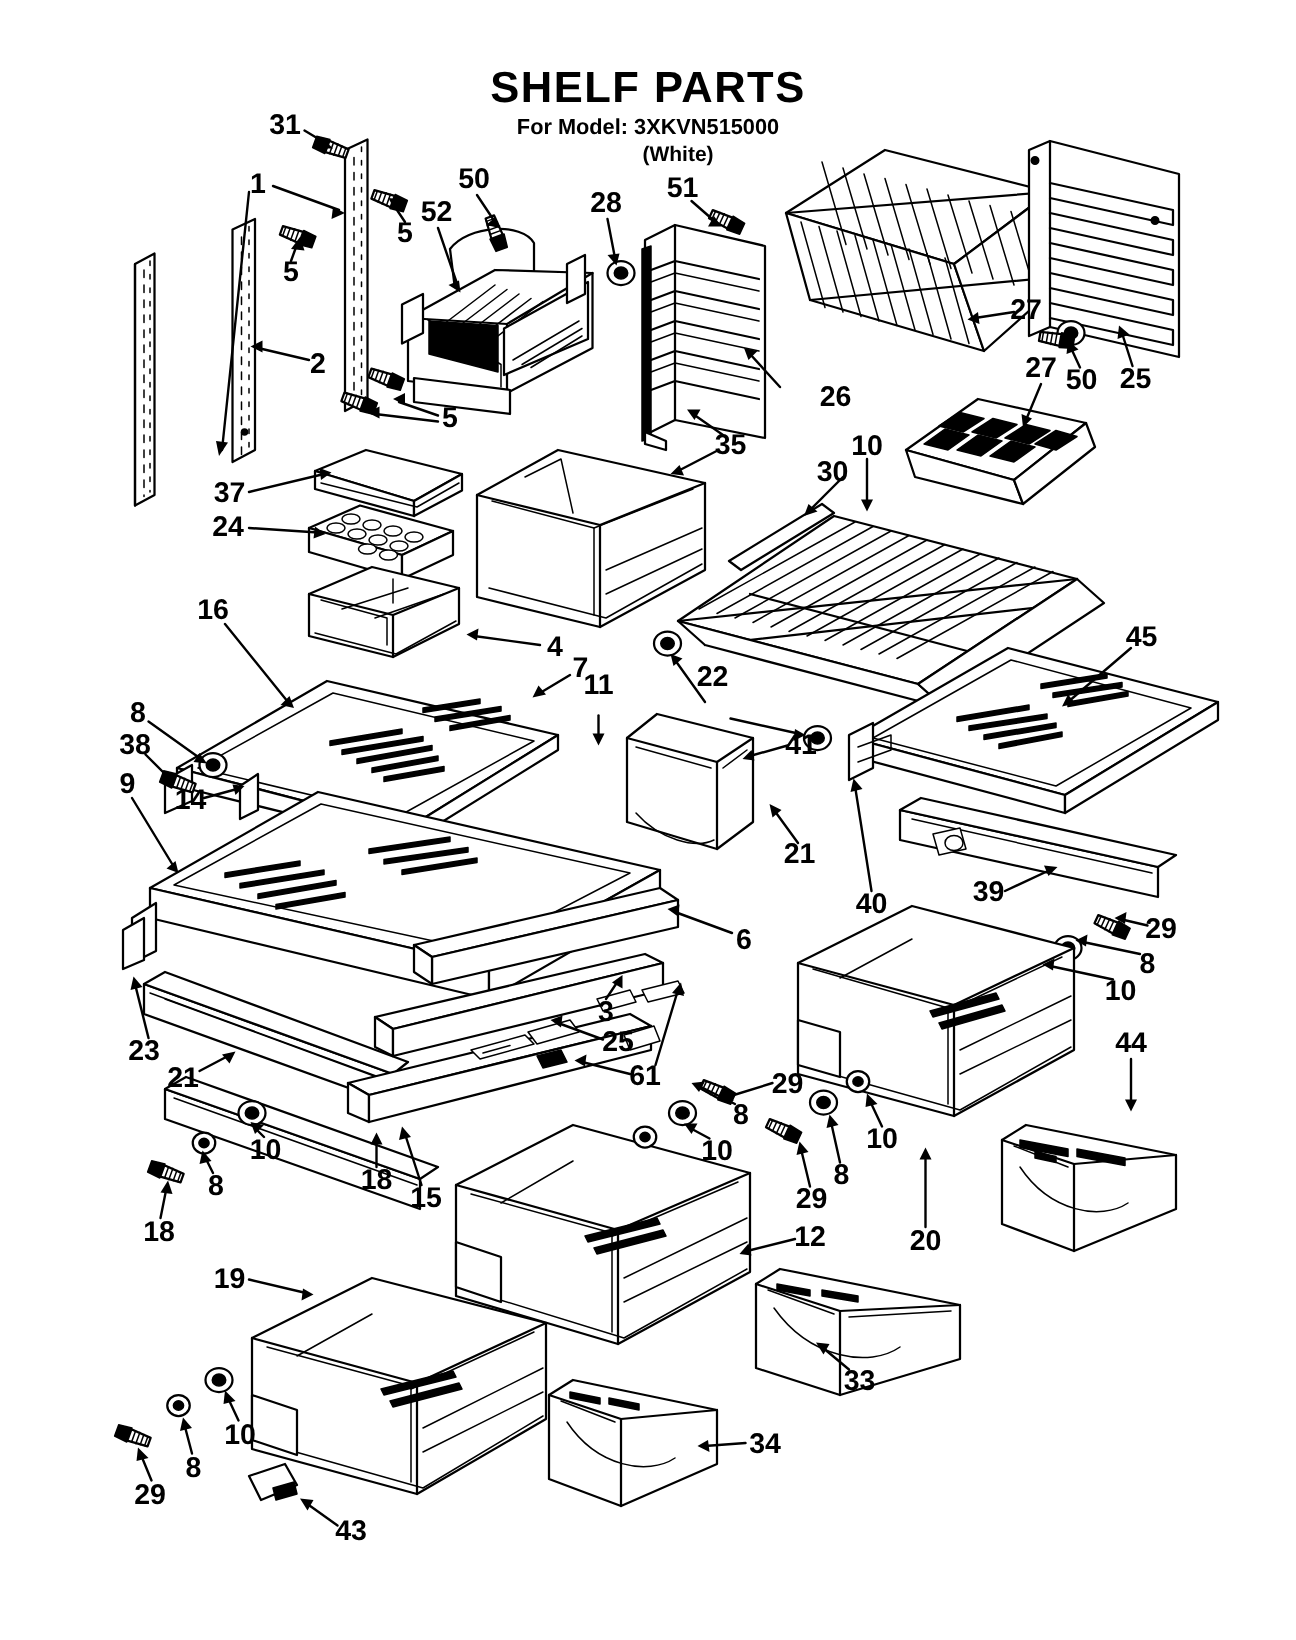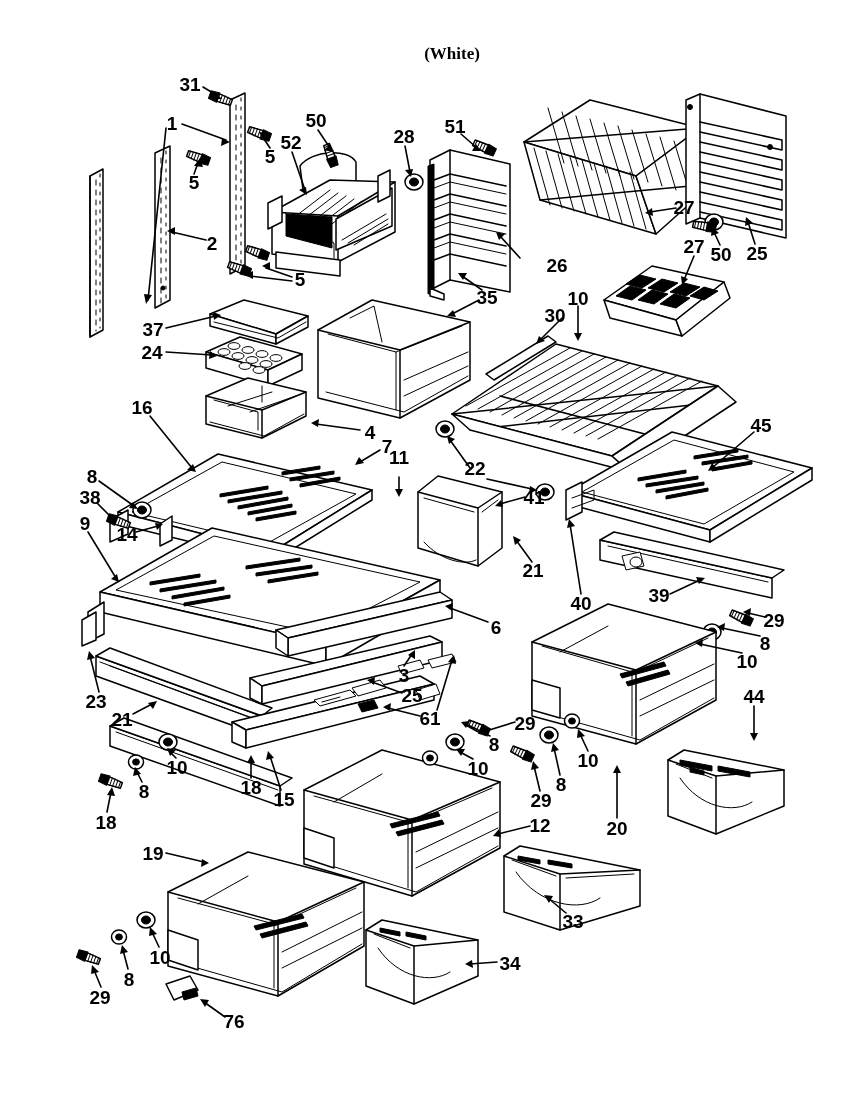--- a/index.html
+++ b/index.html
@@ -13,22 +13,22 @@
   #title-block{position:absolute;left:0;top:44px;width:864px;text-align:center;}
   #doc-title{
     font-size:29px;font-weight:bold;letter-spacing:1px;
     font-family:"Liberation Sans", sans-serif;line-height:1.05;
   }
   #doc-model{
     font-size:14.5px;font-weight:bold;margin-top:3px;line-height:1.15;
     font-family:"Liberation Sans", sans-serif;
   }
   #doc-finish{
-    font-size:17px;font-weight:bold;line-height:1.15;
-    font-family:Liberation Serif, serif;
+    font-size:14px;font-weight:bold;line-height:1.15;
+    font-family:Liberation Sans, sans-serif;
     margin-left:40px;
   }
   .callout{
     position:absolute;font-size:19px;font-weight:bold;
     font-family:"Liberation Sans", sans-serif;
     line-height:1;white-space:nowrap;
     transform:translate(-50%,-50%);
   }
   #artwork{position:absolute;left:0;top:0;width:864px;height:1093px;}
   #artwork svg{display:block;}
@@ -39,20 +39,22 @@
   .fillk{fill:#000000;stroke:#000;stroke-width:1;stroke-linejoin:round;}
   .lead{fill:none;stroke:#000;stroke-width:1.6;stroke-linecap:round;}
   .arrowhead{fill:#000000;}
 </style>
 </head>
 <body>
 
 <div id="diagram-root">
 
   <div id="title-block">
+    <div id="doc-title">SHELF PARTS</div>
+    <div id="doc-model">For Model: 3XKVN515000</div>
     <div id="doc-finish">(White)</div>
   </div>
 
   <div id="artwork">
   <svg width="864" height="1093" viewBox="0 0 864 1093" xmlns="http://www.w3.org/2000/svg">
     <defs>
       <g id="grommet">
         <ellipse cx="0" cy="0" rx="9" ry="8" class="fillw"></ellipse>
         <ellipse cx="0" cy="0" rx="4.5" ry="4" class="fillk"></ellipse>
       </g>
@@ -740,21 +742,21 @@
     <span class="callout" style="left:578px;top:298px">10</span>
     <span class="callout" style="left:555px;top:315px">30</span>
     <span class="callout" style="left:153px;top:329px">37</span>
     <span class="callout" style="left:152px;top:352px">24</span>
     <span class="callout" style="left:142px;top:407px">16</span>
     <span class="callout" style="left:370px;top:432px">4</span>
     <span class="callout" style="left:387px;top:446px">7</span>
     <span class="callout" style="left:761px;top:425px">45</span>
     <span class="callout" style="left:399px;top:457px">11</span>
     <span class="callout" style="left:92px;top:476px">8</span>
-    <span class="callout" style="left:475px;top:468px">22</span>
+    <span class="callout" style="left:475px;top:452px">22</span>
     <span class="callout" style="left:534px;top:497px">41</span>
     <span class="callout" style="left:90px;top:497px">38</span>
     <span class="callout" style="left:85px;top:523px">9</span>
     <span class="callout" style="left:127px;top:534px">14</span>
     <span class="callout" style="left:533px;top:570px">21</span>
     <span class="callout" style="left:581px;top:603px">40</span>
     <span class="callout" style="left:659px;top:595px">39</span>
     <span class="callout" style="left:774px;top:620px">29</span>
     <span class="callout" style="left:496px;top:627px">6</span>
     <span class="callout" style="left:765px;top:643px">8</span>
@@ -777,16 +779,16 @@
     <span class="callout" style="left:541px;top:800px">29</span>
     <span class="callout" style="left:617px;top:828px">20</span>
     <span class="callout" style="left:540px;top:825px">12</span>
     <span class="callout" style="left:106px;top:822px">18</span>
     <span class="callout" style="left:153px;top:853px">19</span>
     <span class="callout" style="left:573px;top:921px">33</span>
     <span class="callout" style="left:510px;top:963px">34</span>
     <span class="callout" style="left:160px;top:957px">10</span>
     <span class="callout" style="left:129px;top:979px">8</span>
     <span class="callout" style="left:100px;top:997px">29</span>
-    <span class="callout" style="left:234px;top:1021px">76</span>
+    <span class="callout" style="left:234px;top:1021px">43</span>
   </div>
 
 </div>
 
 </body></html>

